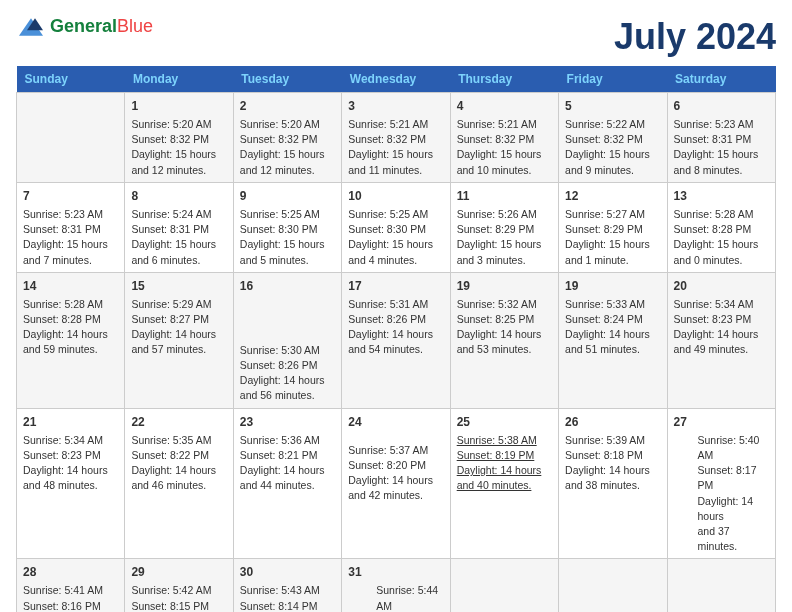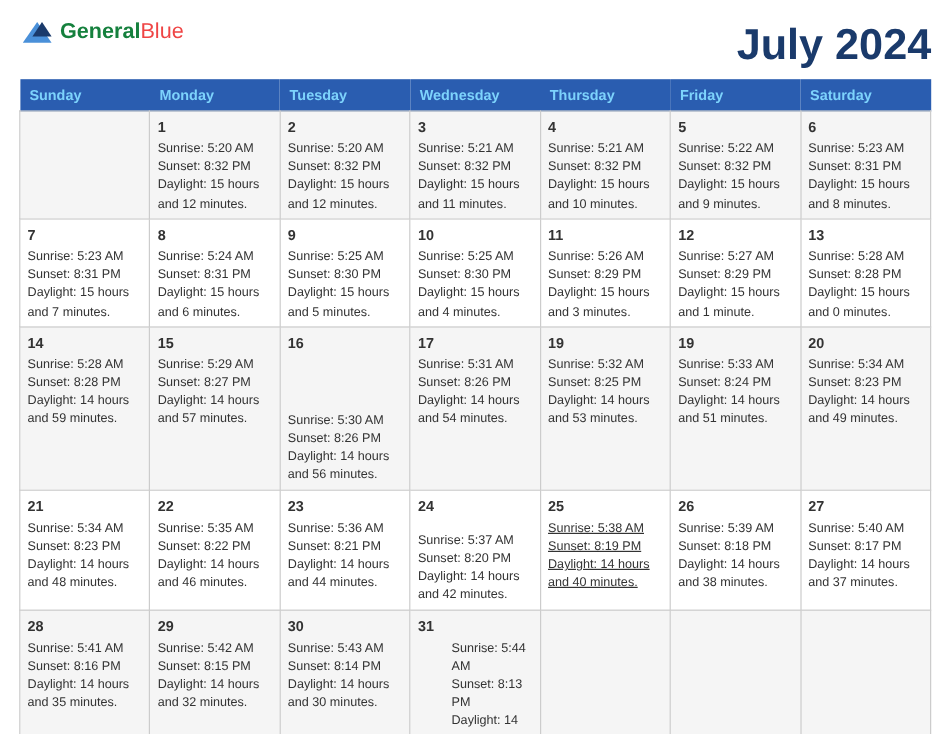--- a/index.html
+++ b/index.html
@@ -301,21 +301,21 @@
         </td>
         <td>
           <span class="day-number">26</span>
           <div class="day-info" style="white-space: pre-line;">Sunrise: 5:39 AM
 Sunset: 8:18 PM
 Daylight: 14 hours
 and 38 minutes.</div>
         </td>
         <td>
           <span class="day-number">27</span>
-          <div class="day-info" style="white-space: pre-line;">Sunrise: 5:40 AM
+          <div class="day-info" style="white-space: pre-line; margin-left: 24px;">Sunrise: 5:40 AM
 Sunset: 8:17 PM
 Daylight: 14 hours
 and 37 minutes.</div>
         </td>
       </tr>
       <tr>
         <td>
           <span class="day-number">28</span>
           <div class="day-info" style="white-space: pre-line;">Sunrise: 5:41 AM
 Sunset: 8:16 PM

